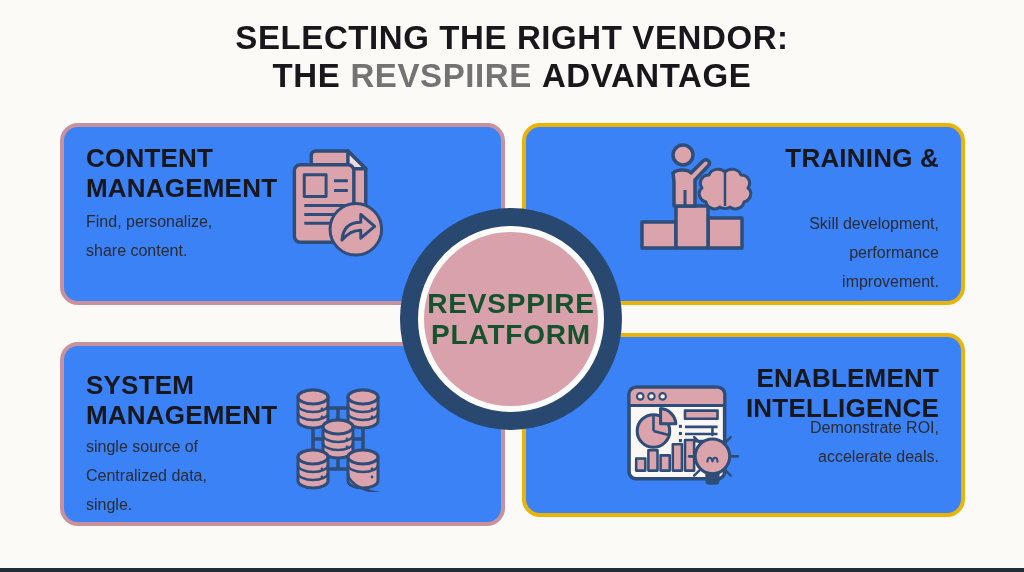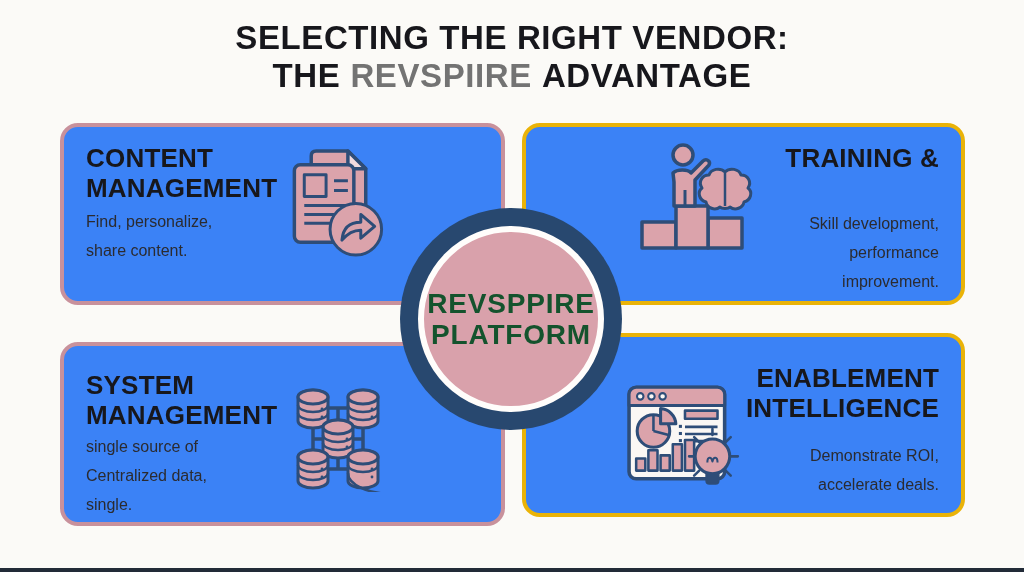--- a/index.html
+++ b/index.html
@@ -177,21 +177,21 @@
         <circle cx="85" cy="78" r="17" fill="#dba3ab" stroke-width="3"></circle>
         <path d="M80 84 c0 -6 4 -6 5 -1 c1 -5 5 -5 5 1" fill="none" stroke-width="2"></path>
         <path d="M79 95 h12 v7 a3 3 0 0 1 -3 3 h-6 a3 3 0 0 1 -3 -3 z" fill="#2e4d78" stroke-width="2"></path>
         <path d="M85 57 V51 M103 78 H110 M67 78 H62 M98 64 L103 59 M72 64 L67 59 M98 92 L103 97 M72 92 L67 97" fill="none" stroke-width="2.5" stroke-linecap="round"></path>
       </g>
     </svg>
     <div class="q-title align-r" style="right:22px; top:26px;">
       <div>ENABLEMENT</div>
       <div>INTELLIGENCE</div>
     </div>
-    <div class="q-desc align-r" style="right:22px; top:104px;">
+    <div class="q-desc align-r" style="right:22px; top:76px;">
       <div>Demonstrate ROI,</div>
       <div>accelerate deals.</div>
     </div>
   </div>
 
   <div class="center-ring">
     <div class="center-core">
       <div>REVSPPIRE</div>
       <div>PLATFORM</div>
     </div>

